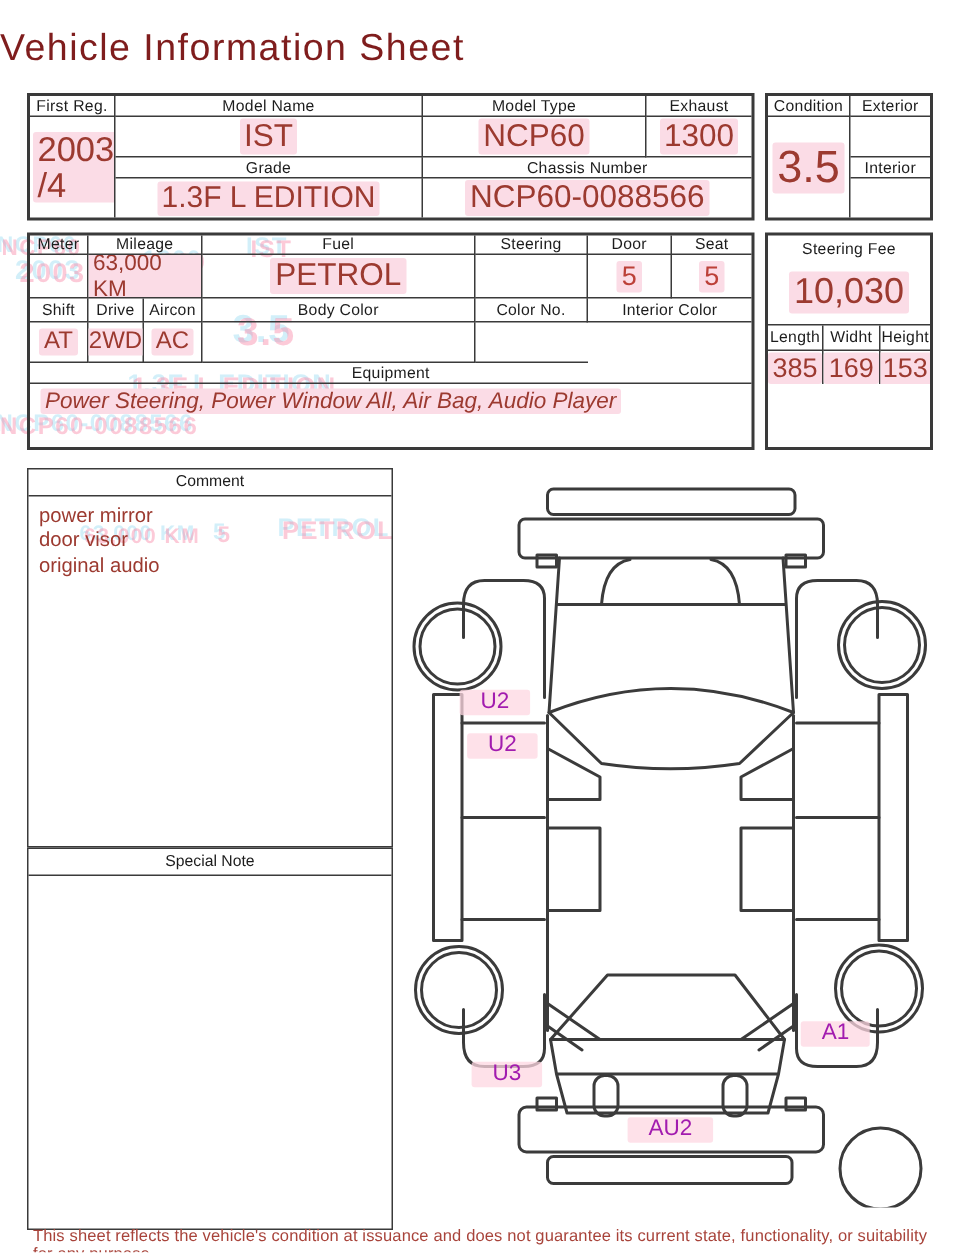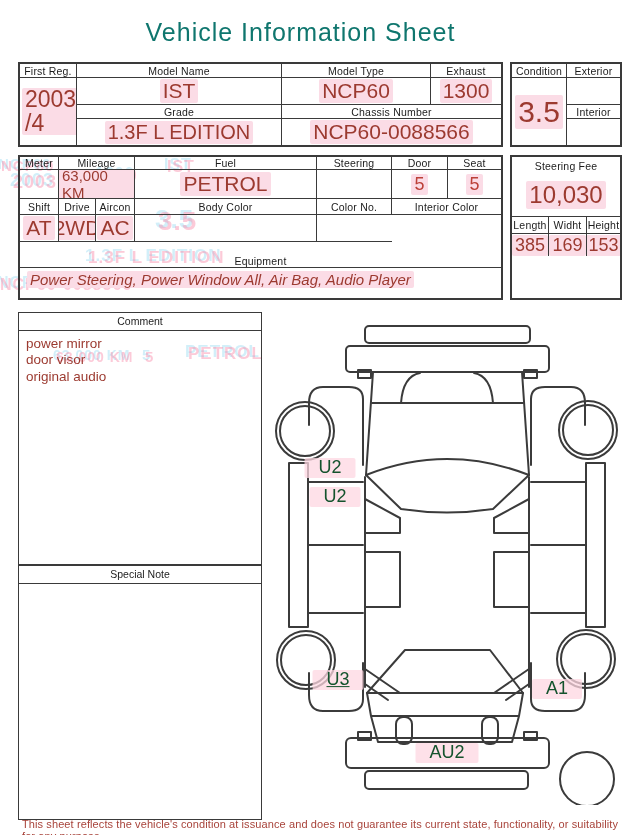--- a/index.html
+++ b/index.html
@@ -1,49 +1,49 @@
 <!DOCTYPE html>
 <html style="--red: #9c3a30; --pink: #fbdce6; --line: #3a3a3a;"><head>
 <meta charset="utf-8">
 <style>
   html,body{margin:0;padding:0;background:#ffffff;}
   #page{position:relative;width:640px;height:835px;background:#ffffff;overflow:hidden;
         font-family:"Liberation Sans","DejaVu Sans",sans-serif;color:#1c1c1c;}
   .abs{position:absolute;}
 
   
-  #title{left:0;top:18px;width:601px;text-align:center;font-size:25px;font-weight:500;
-         letter-spacing:1px;color:#0f766e;}
+  #title{left:0;top:18px;width:601px;text-align:left;font-size:25px;font-weight:500;
+         letter-spacing:1px;color:#7f1d1d;}
 
   
   .tbox{position:absolute;border:2px solid var(--line);box-sizing:border-box;background:transparent;}
   .grid{display:grid;box-sizing:border-box;}
   .cell{box-sizing:border-box;display:flex;align-items:center;justify-content:center;
         overflow:hidden;white-space:pre-line;}
   .br{border-right:1px solid var(--line);}
   .bb{border-bottom:1px solid var(--line);}
   .h{font-size:10.5px;color:#1c1c1c;letter-spacing:0.2px;}
   .v{color:var(--red);font-weight:500;}
-  .hl{background:var(--pink);padding:0 3px;border-radius:2px;box-decoration-break:clone;} .fs15{font-size:15px;} .fs17{font-size:21px;}
+  .hl{background:var(--pink);padding:0 3px;border-radius:2px;box-decoration-break:clone;} .fs15{font-size:15px;} .fs17{font-size:16px;}
   .fs18{font-size:18px;} .fs20{font-size:20px;} .fs21{font-size:21px;}
   .fs23{font-size:23px;line-height:1.02;} .fs24{font-size:24px;} .fs30{font-size:30px;}
   .fs13{font-size:13px;}
 
   .left{justify-content:flex-start;text-align:left;}
   .top{align-items:flex-start;font-style:italic;}
 
   
   .notebox{position:absolute;border:1.5px solid var(--line);box-sizing:border-box;background:transparent;}
   .notebox .bhdr{height:17px;line-height:17px;text-align:center;font-size:10.5px;
                  border-bottom:1px solid var(--line);}
   .notebox .bbody{padding:5px 7px;font-size:13.5px;line-height:1.22;color:var(--red);
                   white-space:pre-line;}
 
   
-  .dmg{position:absolute;transform:translate(-50%,-50%);font-size:18px;color:#14532d;
+  .dmg{position:absolute;transform:translate(-50%,-50%);font-size:15px;color:#a21caf;
        background:rgba(253,215,226,0.75);padding:0 14px;border-radius:2px;line-height:1.1;}
 
   
   .wm{position:absolute;font-weight:bold;color:rgba(247,128,162,0.42);
       text-shadow:-3px -2px 0 rgba(138,214,238,0.38);filter:blur(0.4px);
       letter-spacing:1px;white-space:nowrap;pointer-events:none;}
 
   
   #disclaimer{left:22px;top:818px;width:610px;font-size:11px;color:#a8433a;letter-spacing:0.1px;}
 
@@ -119,21 +119,21 @@
       <div class="cell h br bb">Aircon</div>
       <div class="cell h br bb">Body Color</div>
       <div class="cell h br bb">Color No.</div>
       <div class="cell h bb">Interior Color</div>
       <div class="cell v fs17 br bb"><span class="hl">AT</span></div>
       <div class="cell v fs17 br bb"><span class="hl">2WD</span></div>
       <div class="cell v fs17 br bb"><span class="hl">AC</span></div>
       <div class="cell v br bb"></div>
       <div class="cell v bb"></div>
     </div>
-    <div class="grid" style="grid-template-rows:14px 1fr;grid-template-columns:1fr;width:100%;height:56px;margin-top:12px;">
+    <div class="grid" style="grid-template-rows:14px 1fr;grid-template-columns:1fr;width:100%;height:56px;">
       <div class="cell h bb">Equipment</div>
       <div class="cell v fs15 left top" style="padding:3px 0 0 7px;"><span class="hl">Power Steering, Power Window  All, Air Bag, Audio Player</span></div>
     </div>
   </div>
 
   <div class="tbox" style="left:510px;top:155px;width:112px;height:145px;">
     <div class="grid" style="grid-template-rows:17px 1fr;grid-template-columns:1fr;width:100%;height:60px;">
       <div class="cell h">Steering Fee</div>
       <div class="cell v fs24 bb"><span class="hl">10,030</span></div>
     </div>
@@ -209,18 +209,18 @@
     <circle class="ln" cx="318" cy="115" r="25"></circle>
     <circle class="ln" cx="36" cy="345" r="29"></circle>
     <circle class="ln" cx="36" cy="345" r="25"></circle>
     <circle class="ln" cx="316" cy="344" r="29"></circle>
     <circle class="ln" cx="316" cy="344" r="25"></circle>
     <circle class="ln" cx="317" cy="464" r="27"></circle>
   </svg>
 
   <span class="dmg" style="left:330px;top:468px;">U2</span>
   <span class="dmg" style="left:335px;top:497px;">U2</span>
-  <span class="dmg" style="left:338px;top:680px;text-decoration:underline;">U3</span>
+  <span class="dmg" style="left:338px;top:716px;">U3</span>
   <span class="dmg" style="left:557px;top:689px;">A1</span>
   <span class="dmg" style="left:447px;top:753px;">AU2</span>
 
   <div id="disclaimer" class="abs">This sheet reflects the vehicle's condition at issuance and does not guarantee its current state, functionality, or suitability for any purpose</div>
 </div>
 
 </body></html>

